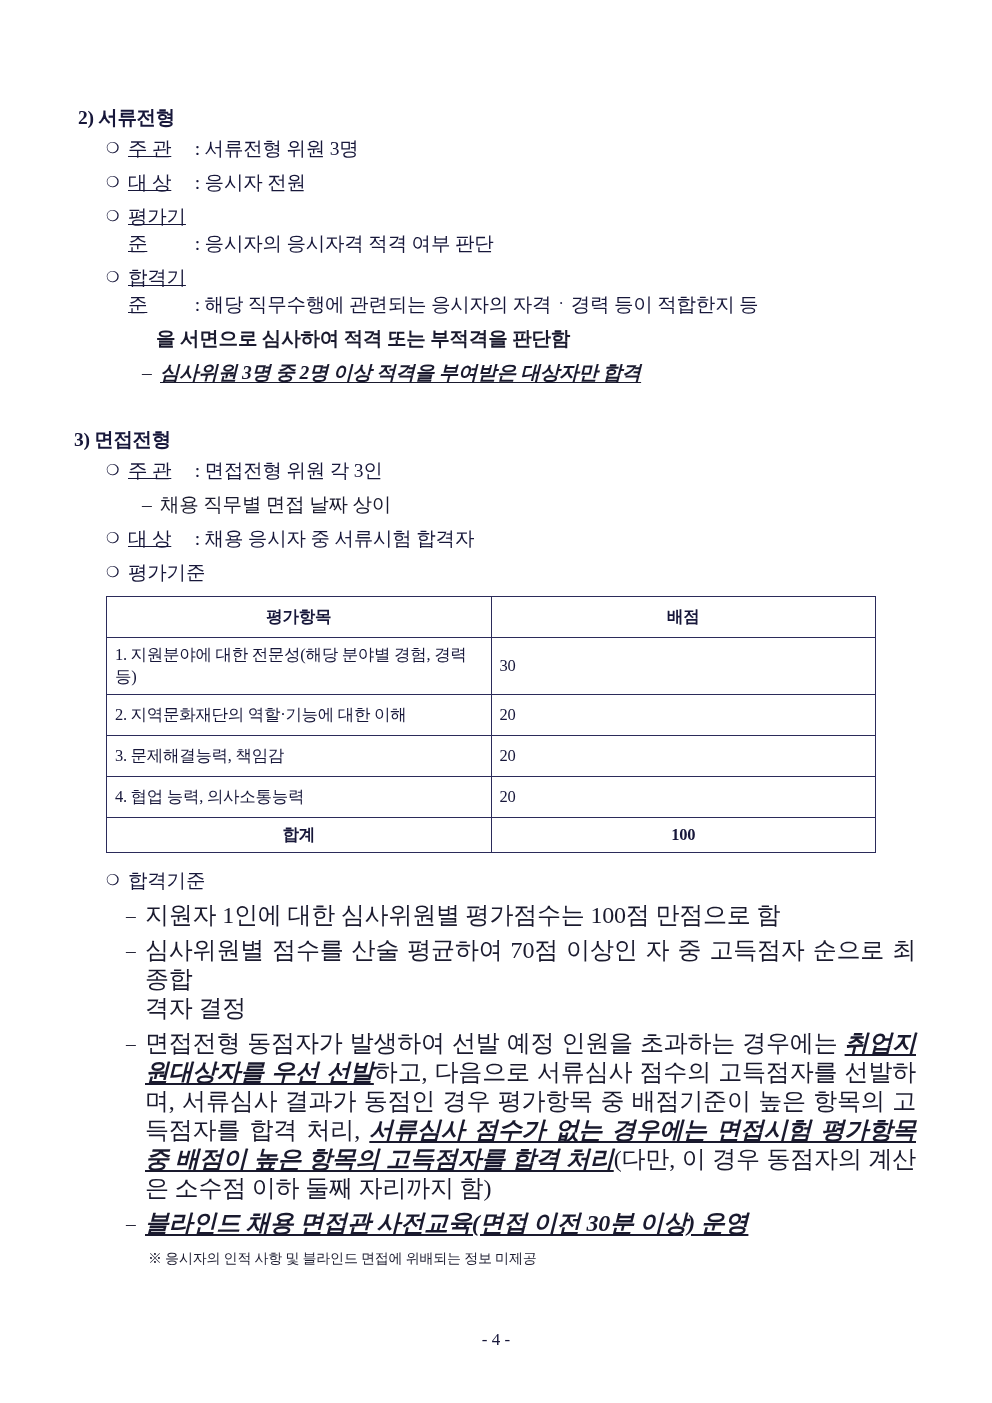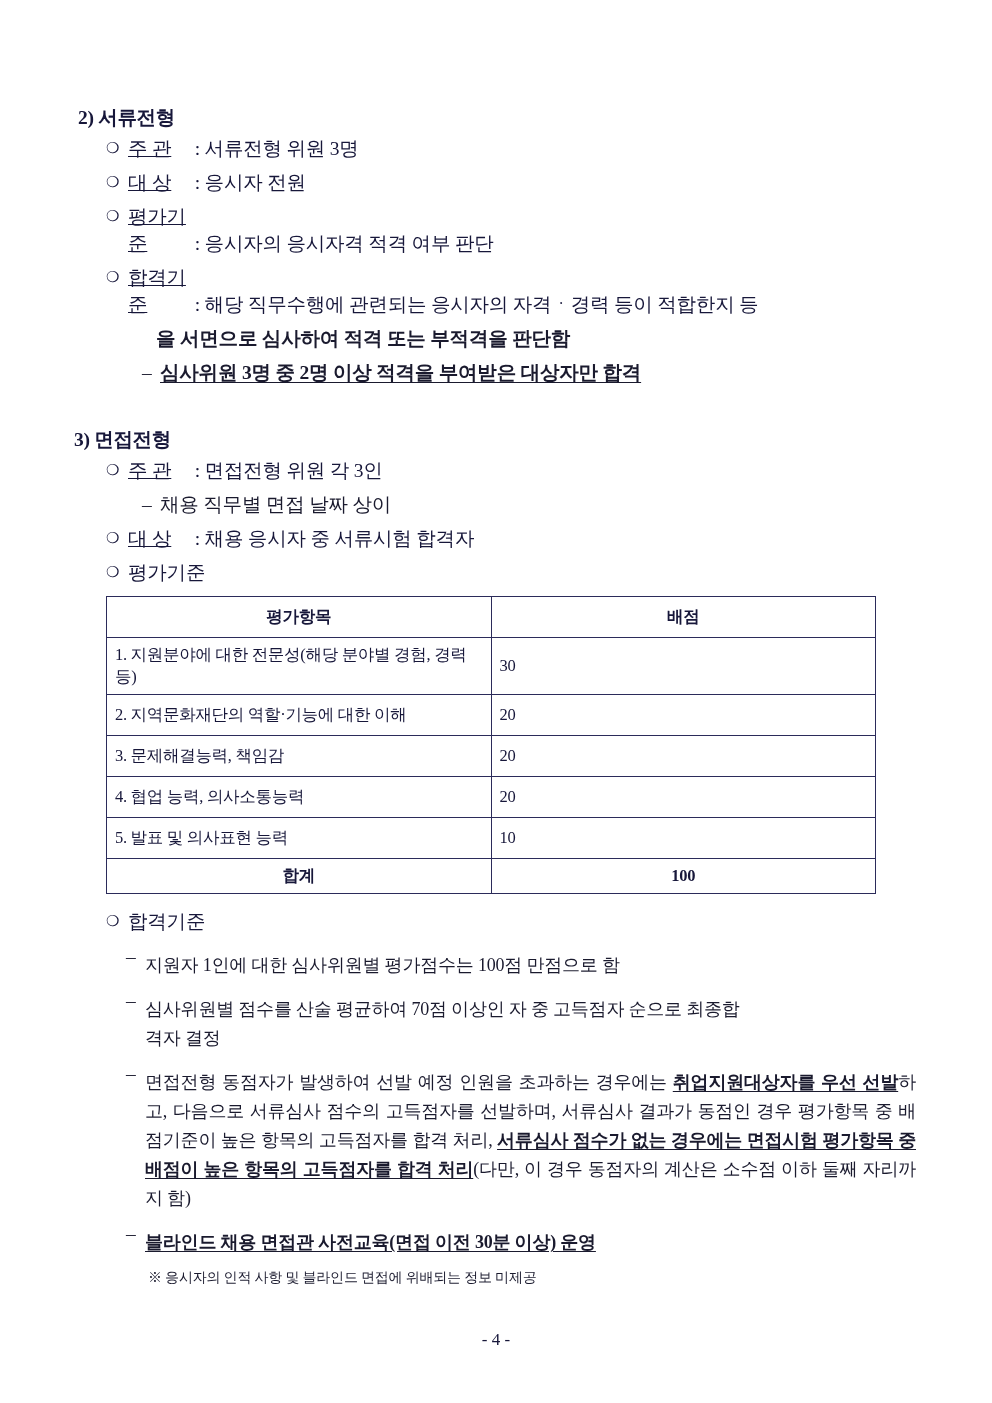--- a/index.html
+++ b/index.html
@@ -83,20 +83,21 @@
   }
   .sub-dash .dash-text {
     font-size: 19.5px;
     line-height: 27px;
     letter-spacing: -0.2px;
   }
   .underline-bold {
     font-weight: bold;
     text-decoration: underline;
     text-underline-offset: 3px;
+    font-style: italic;
   }
   .indent-continue {
     padding-left: 78px;
     font-size: 19.5px;
     line-height: 27px;
     margin-bottom: 7px;
     letter-spacing: -0.2px;
     font-weight: bold;
   }
   table.score-table {
@@ -140,25 +141,24 @@
     margin-bottom: 6px;
   }
   .dash-para .dash {
     flex: 0 0 auto;
     width: 19px;
     font-size: 19.5px;
     line-height: 29px;
   }
   .dash-para .para {
     flex: 1 1 auto;
-    font-size: 18px;
+    font-size: 24px;
     line-height: 29px;
     letter-spacing: -0.2px;
     text-align: justify;
-    margin-top: 9px;
   }
   .note-line {
     padding-left: 70px;
     font-size: 14px;
     line-height: 29px;
     letter-spacing: -0.2px;
     margin-top: 2px;
   }
   .page-number {
     position: absolute;
@@ -240,24 +240,20 @@
           <td class="score">20</td>
         </tr>
         <tr>
           <td class="item">3. 문제해결능력, 책임감</td>
           <td class="score">20</td>
         </tr>
         <tr>
           <td class="item">4. 협업 능력, 의사소통능력</td>
           <td class="score">20</td>
         </tr>
-        <tr>
-          <td class="item">5. 발표 및 의사표현 능력</td>
-          <td class="score">10</td>
-        </tr>
         <tr class="total">
           <td>합계</td>
           <td class="score">100</td>
         </tr>
       </tbody>
     </table>
 
     <div class="criteria-block">
       <div class="bullet-row">
         <span class="bullet-mark">❍</span>

